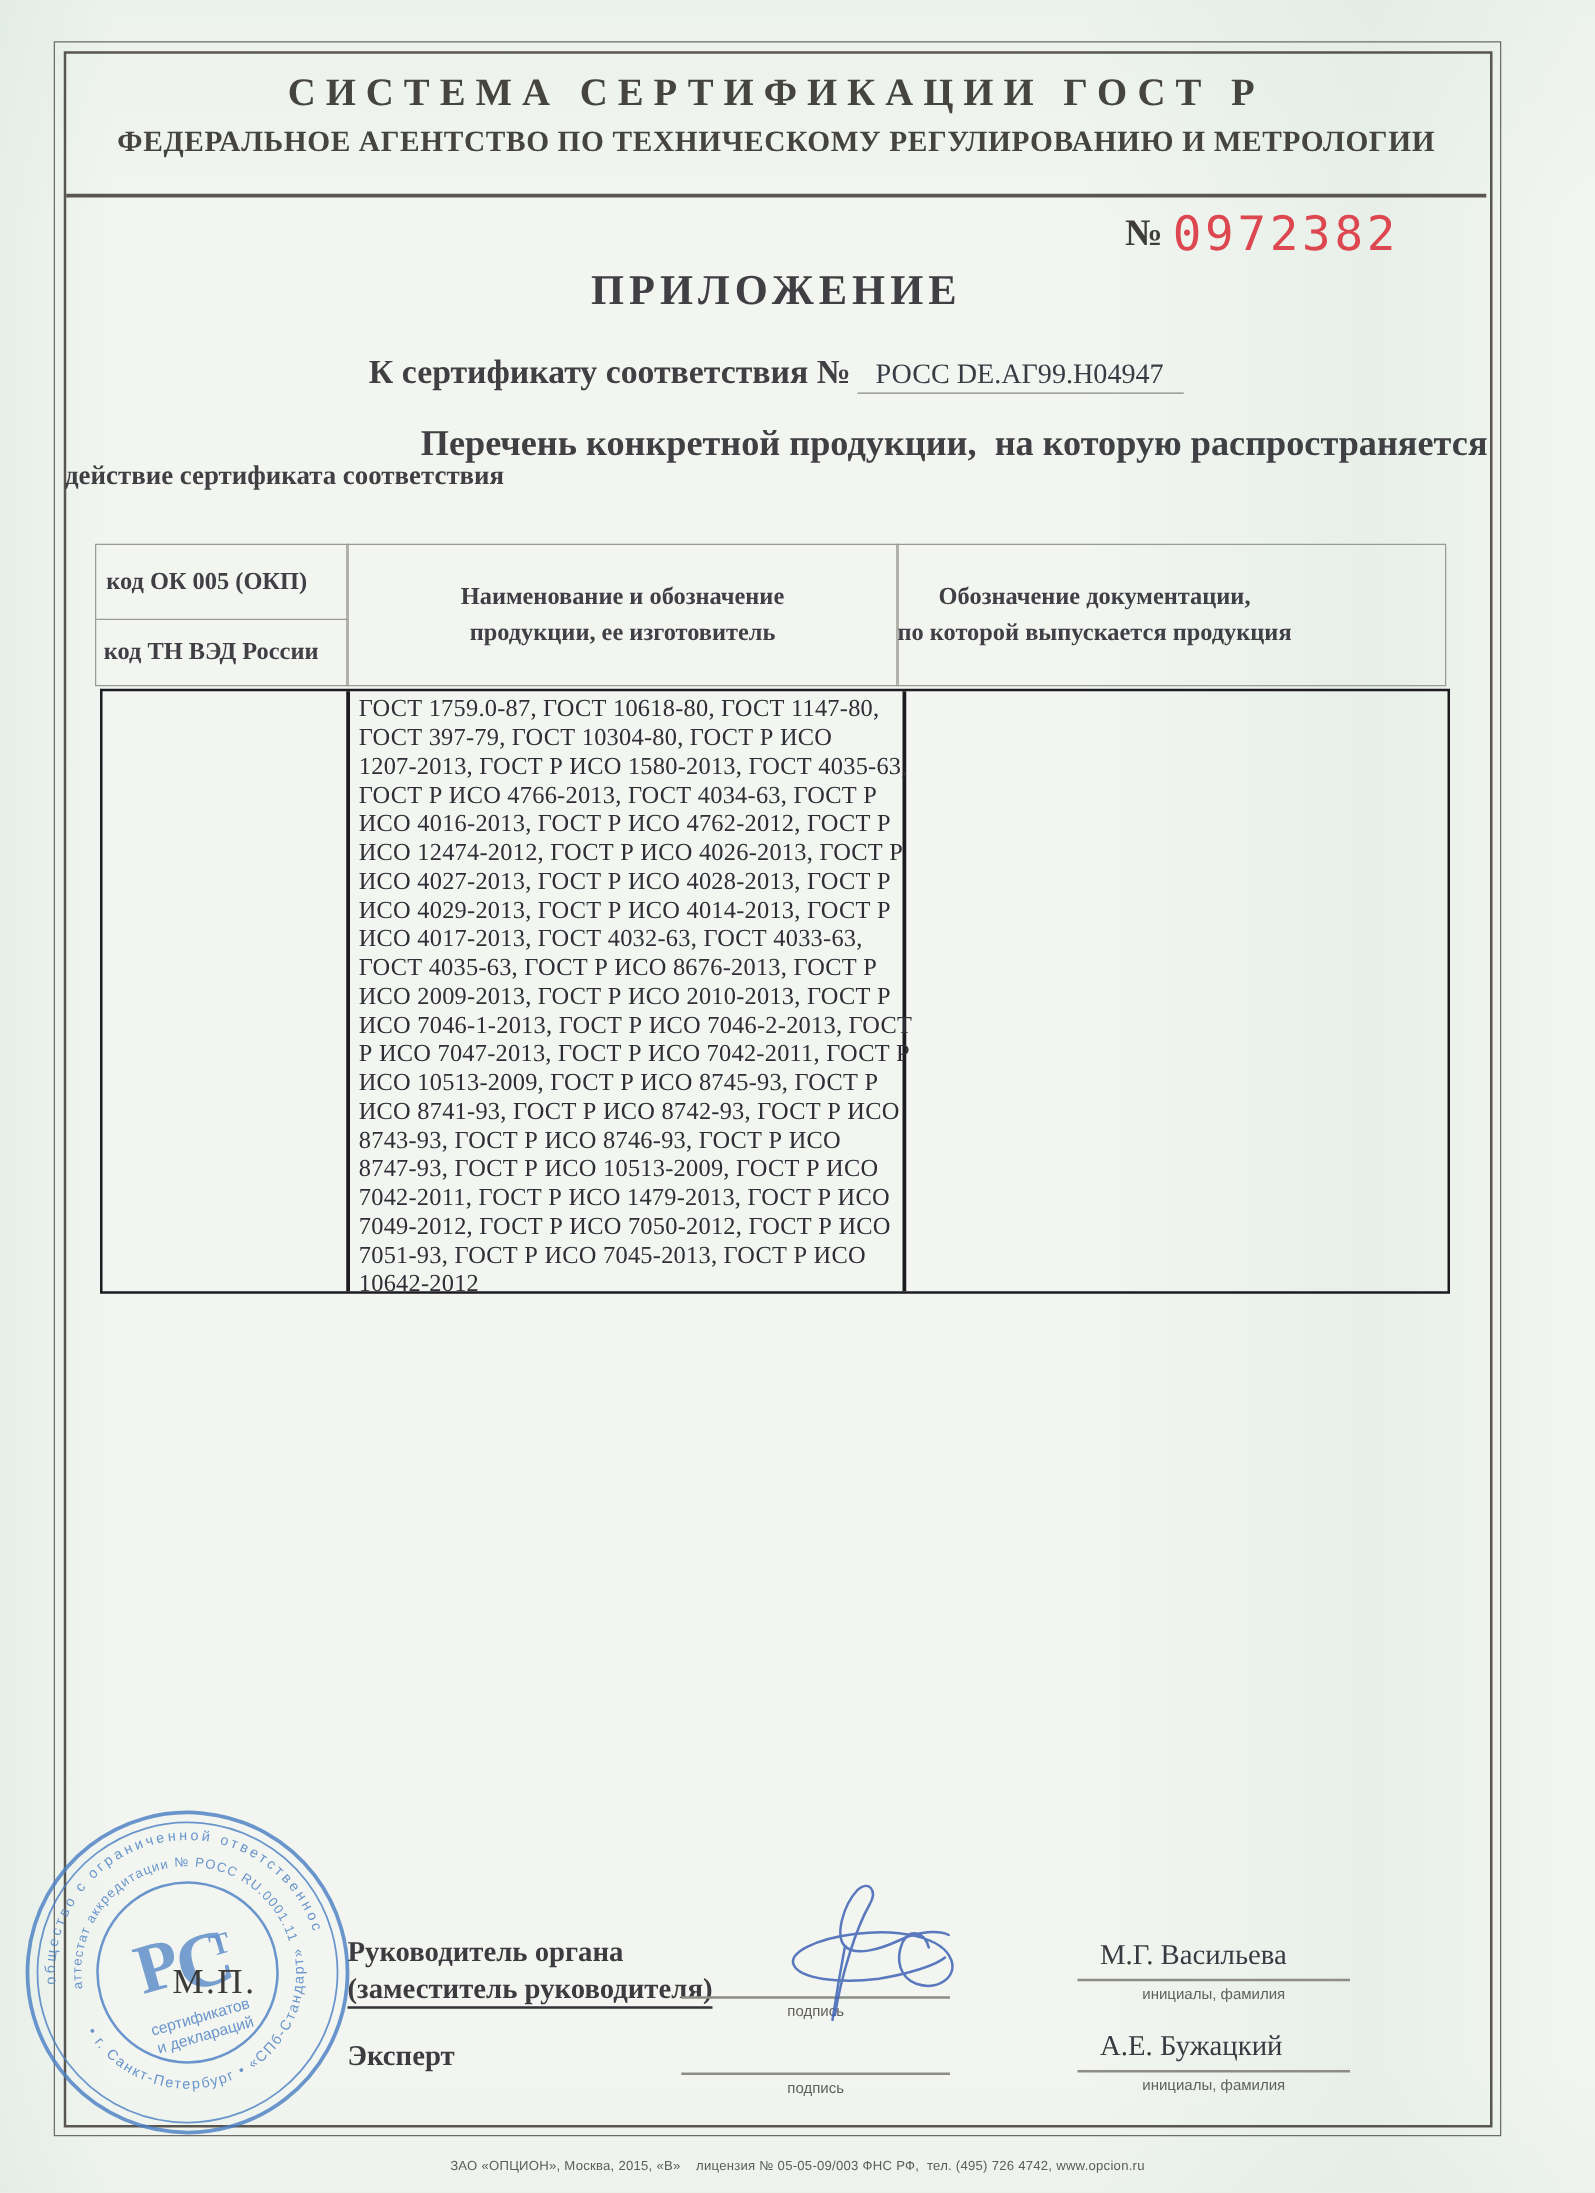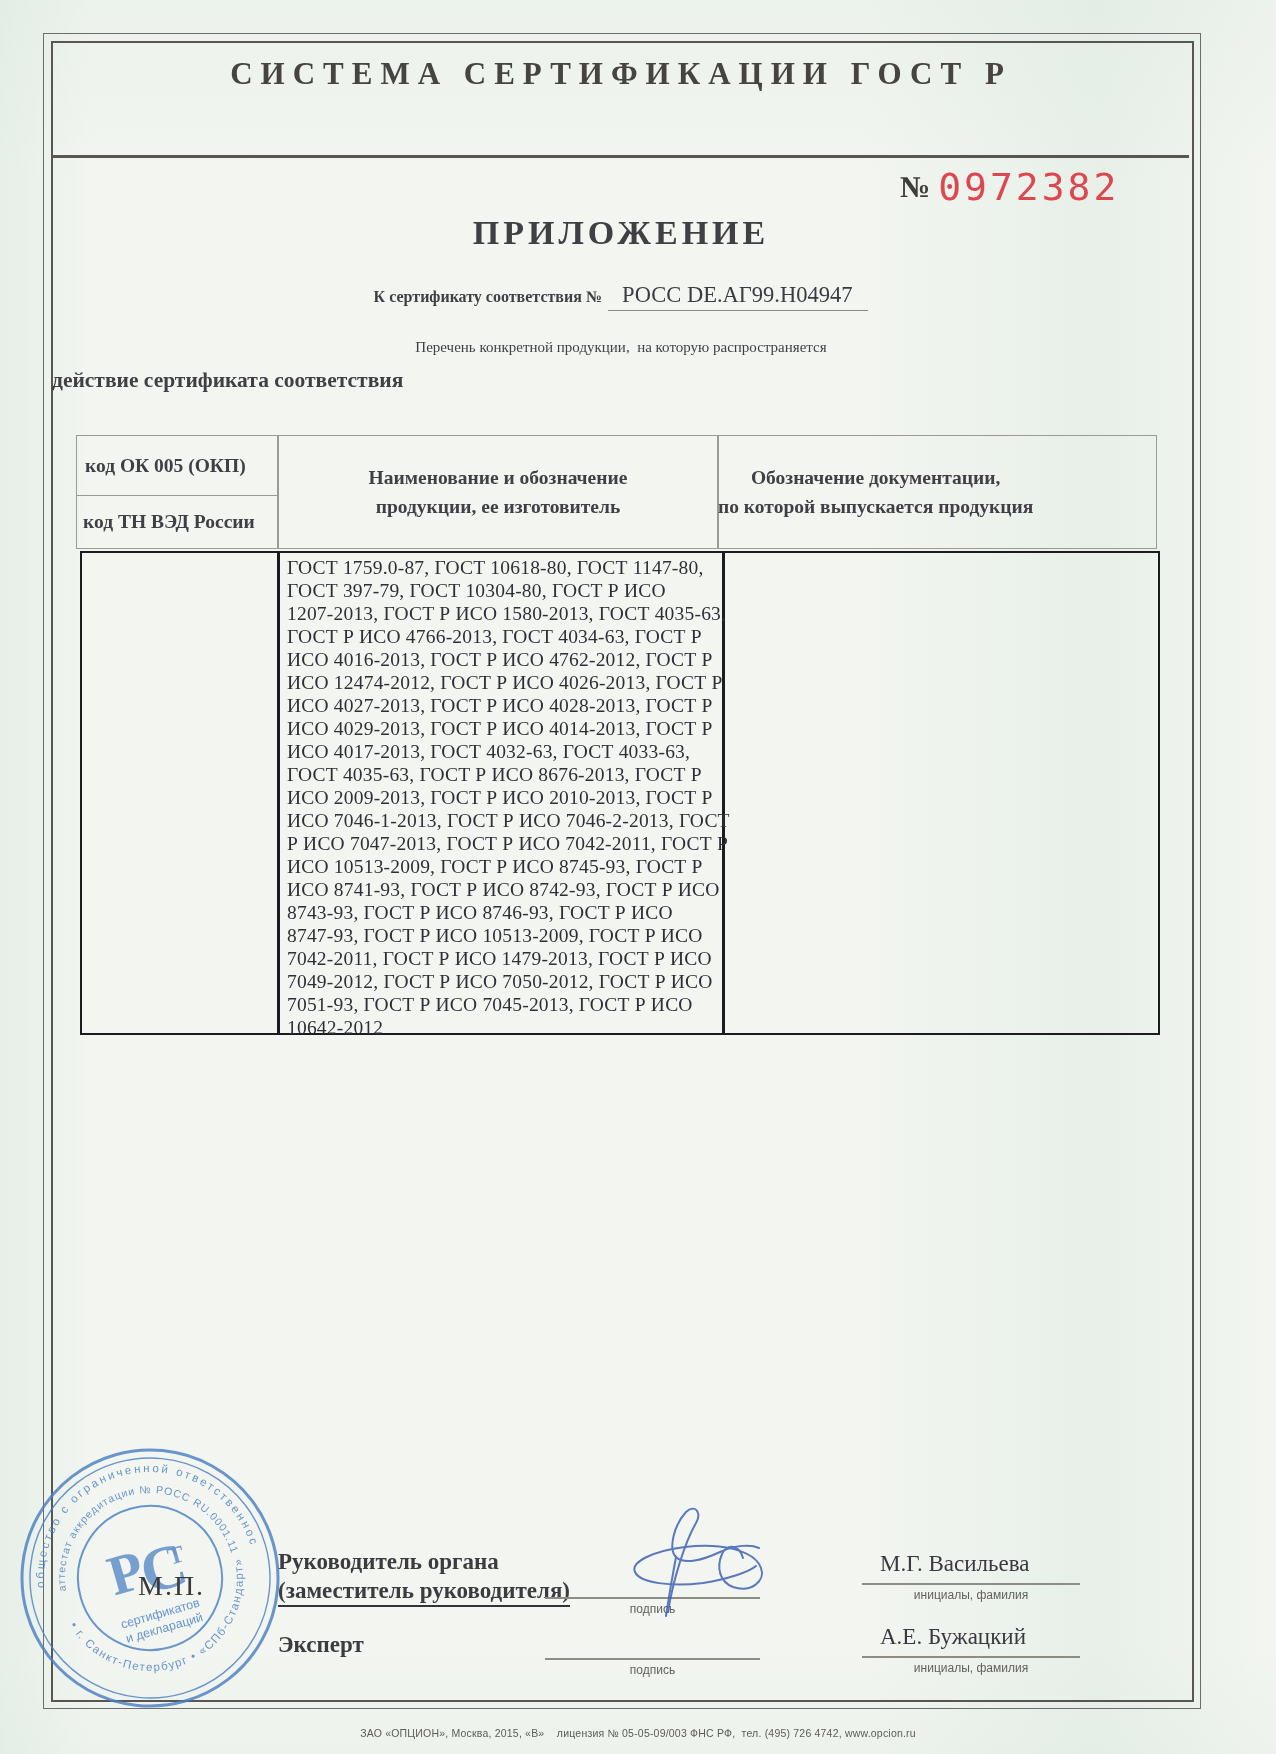--- a/index.html
+++ b/index.html
@@ -21,24 +21,24 @@
           letter-spacing:8px;color:#46443f;}
   .title2{left:52px;top:101px;width:1138px;text-align:center;font-size:23.5px;font-weight:bold;
           letter-spacing:0.5px;color:#46443f;}
   .formnum{left:900px;top:170px;display:flex;align-items:flex-start;gap:8px;}
   .formnum .nosign{font-size:30px;font-weight:bold;color:#3e3d3b;}
   .formnum .digits{font-family:"DejaVu Sans Mono", monospace;font-size:38px;line-height:34px;
                    color:#dd4750;letter-spacing:3px;font-weight:normal;}
   .apx-title{left:52px;top:214px;width:1138px;text-align:center;font-size:34px;font-weight:bold;
              letter-spacing:4px;color:#403f44;}
   .cert-line{left:52px;top:282px;width:1138px;display:flex;justify-content:center;align-items:baseline;}
-  .cert-line .lbl{font-size:16px;font-weight:bold;color:#403f44;}
+  .cert-line .lbl{font-size:27px;font-weight:bold;color:#403f44;}
   .cert-line .val{font-size:22.5px;color:#3a3a44;border-bottom:1.5px solid #8a8a84;
                   padding:0 16px 2px 14px;margin-left:6px;white-space:pre;}
-  .subtitle1{left:52px;top:339px;width:1138px;text-align:center;font-size:15px;font-weight:normal;
+  .subtitle1{left:52px;top:339px;width:1138px;text-align:right;font-size:29px;font-weight:bold;
              color:#403f44;white-space:pre-wrap;}
   .subtitle2{left:52px;top:368px;width:1138px;font-size:21.5px;font-weight:bold;color:#403f44;}
 
   
   .th{border:1.2px solid #9b9b94;box-sizing:border-box;}
   .th-colA{left:76px;top:435px;width:203px;height:114px;}
   .th-colA .rowt{height:60px;border-bottom:1.2px solid #9b9b94;display:flex;align-items:center;
                  padding-left:8px;box-sizing:border-box;}
   .th-colA .rowb{height:52px;display:flex;align-items:center;padding-left:6px;box-sizing:border-box;}
   .th-colB{left:277px;top:435px;width:442px;height:114px;display:flex;align-items:center;justify-content:center;}
@@ -83,20 +83,21 @@
 </style>
 </head>
 <body>
 
 <div class="page">
 
   <div class="abs border-outer"></div>
   <div class="abs border-inner"></div>
 
   <div class="abs title1">СИСТЕМА СЕРТИФИКАЦИИ ГОСТ Р</div>
+  <div class="abs title2">ФЕДЕРАЛЬНОЕ АГЕНТСТВО ПО ТЕХНИЧЕСКОМУ РЕГУЛИРОВАНИЮ И МЕТРОЛОГИИ</div>
   <div class="abs hdr-sep"></div>
 
   <div class="abs formnum">
     <span class="nosign">№</span>
     <span class="digits">0972382</span>
   </div>
 
   <div class="abs apx-title">ПРИЛОЖЕНИЕ</div>
 
   <div class="abs cert-line">

